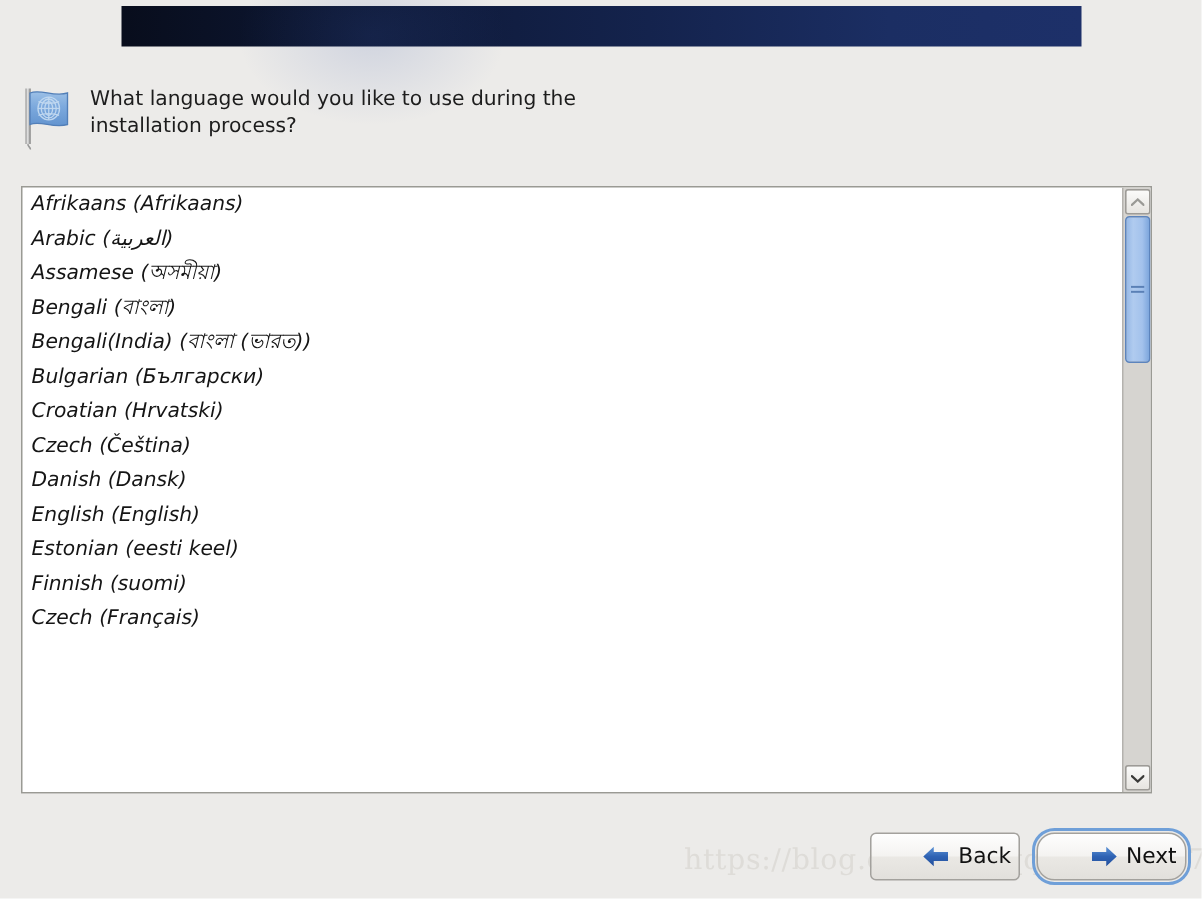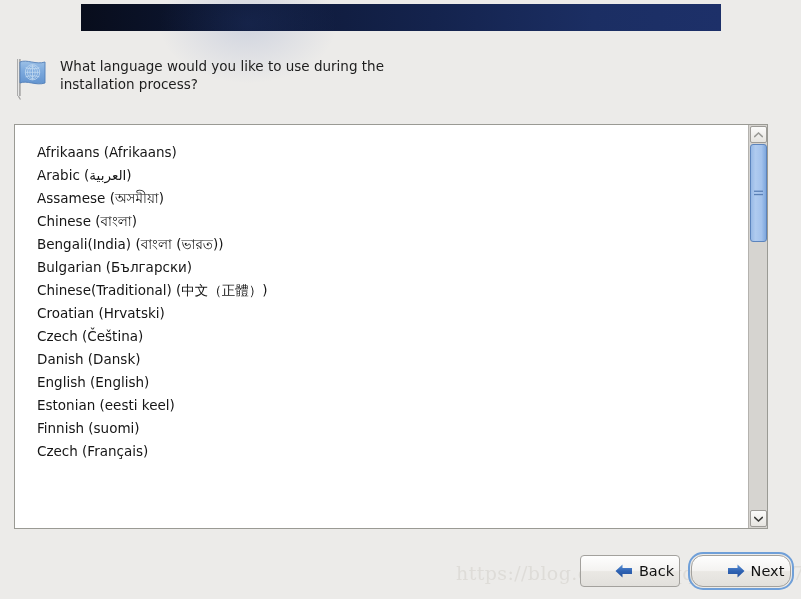--- a/index.html
+++ b/index.html
@@ -72,21 +72,22 @@
     box-sizing: border-box;
     overflow: hidden;
   }
   #language-list {
     position: absolute;
     left: 0;
     top: 0;
     width: 100%;
     list-style: none;
     margin: 0;
-    padding: 16px;
+    padding: 0;
+    font-style: italic;
   }
   .language-row {
     height: 23px;
     line-height: 23px;
     padding-left: 6px;
     font-size: 13.5px;
     color: #151515;
     white-space: nowrap;
     box-sizing: border-box;
   }
@@ -223,24 +224,23 @@
   </span>
   <div id="prompt-text">What language would you like to use during the
 installation process?</div>
 </div>
 
 <div id="language-listbox">
   <ul id="language-list">
       <li class="language-row">Afrikaans (Afrikaans)</li>
       <li class="language-row">Arabic (العربية)</li>
       <li class="language-row">Assamese (অসমীয়া)</li>
-      <li class="language-row">Chinese (বাংলা)</li>
+      <li class="language-row">Bengali (বাংলা)</li>
       <li class="language-row">Bengali(India) (বাংলা (ভারত))</li>
       <li class="language-row">Bulgarian (Български)</li>
-      <li class="language-row">Chinese(Traditional) (中文（正體）)</li>
       <li class="language-row">Croatian (Hrvatski)</li>
       <li class="language-row">Czech (Čeština)</li>
       <li class="language-row">Danish (Dansk)</li>
       <li class="language-row">English (English)</li>
       <li class="language-row">Estonian (eesti keel)</li>
       <li class="language-row">Finnish (suomi)</li>
       <li class="language-row">Czech (Français)</li>
     </ul>
 
   <div id="list-scrollbar">

